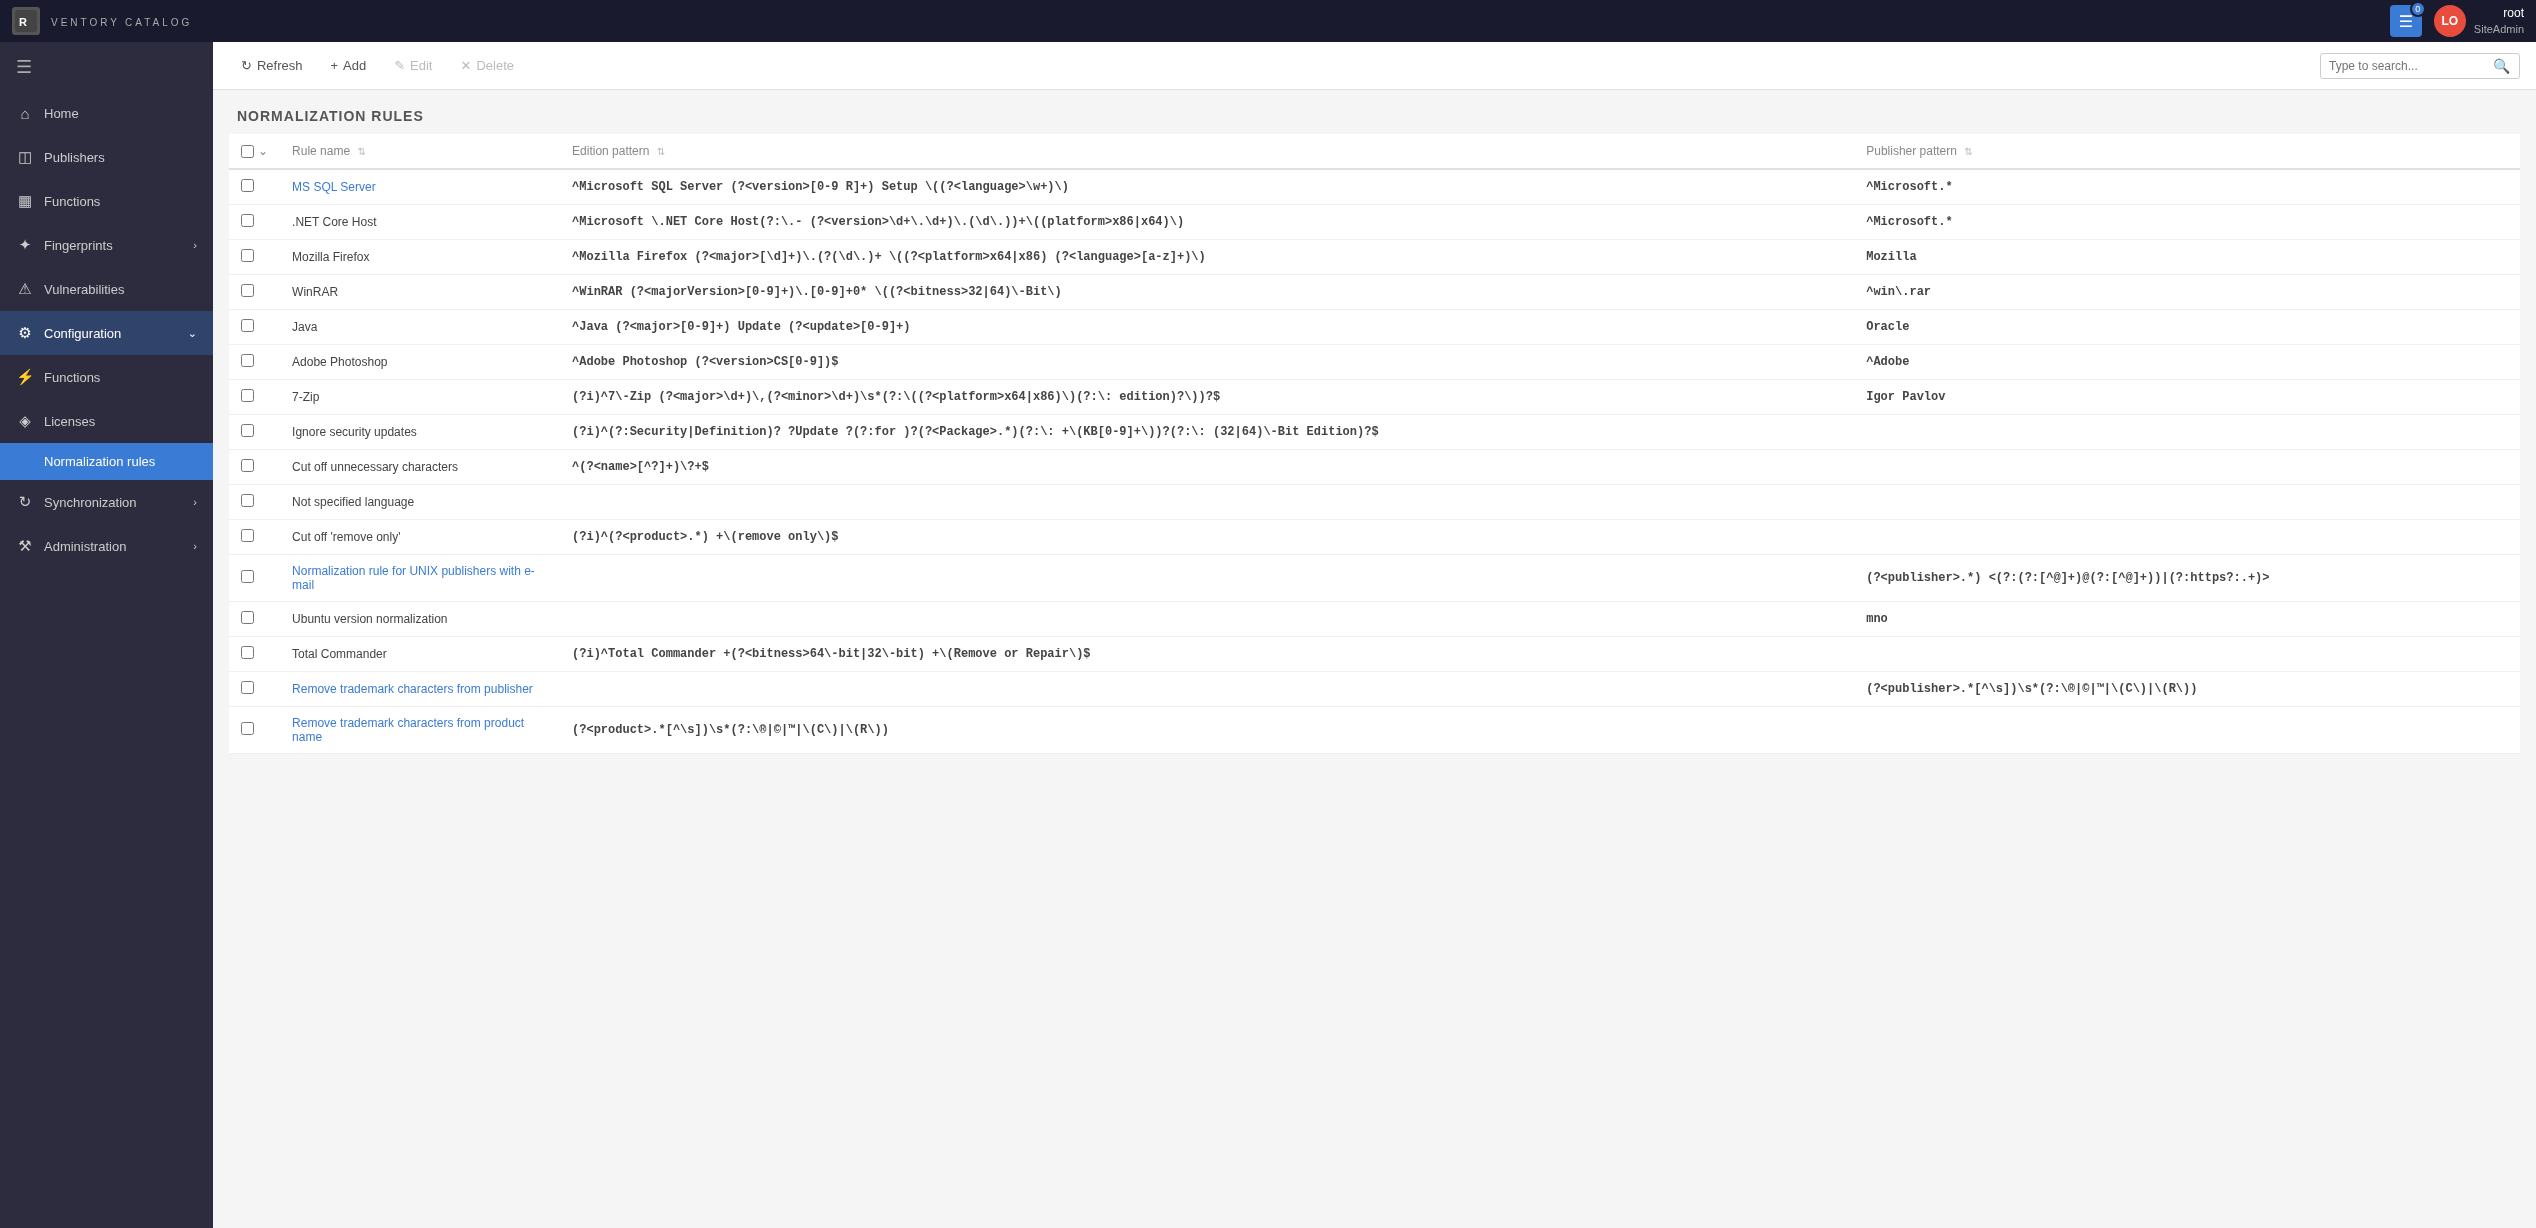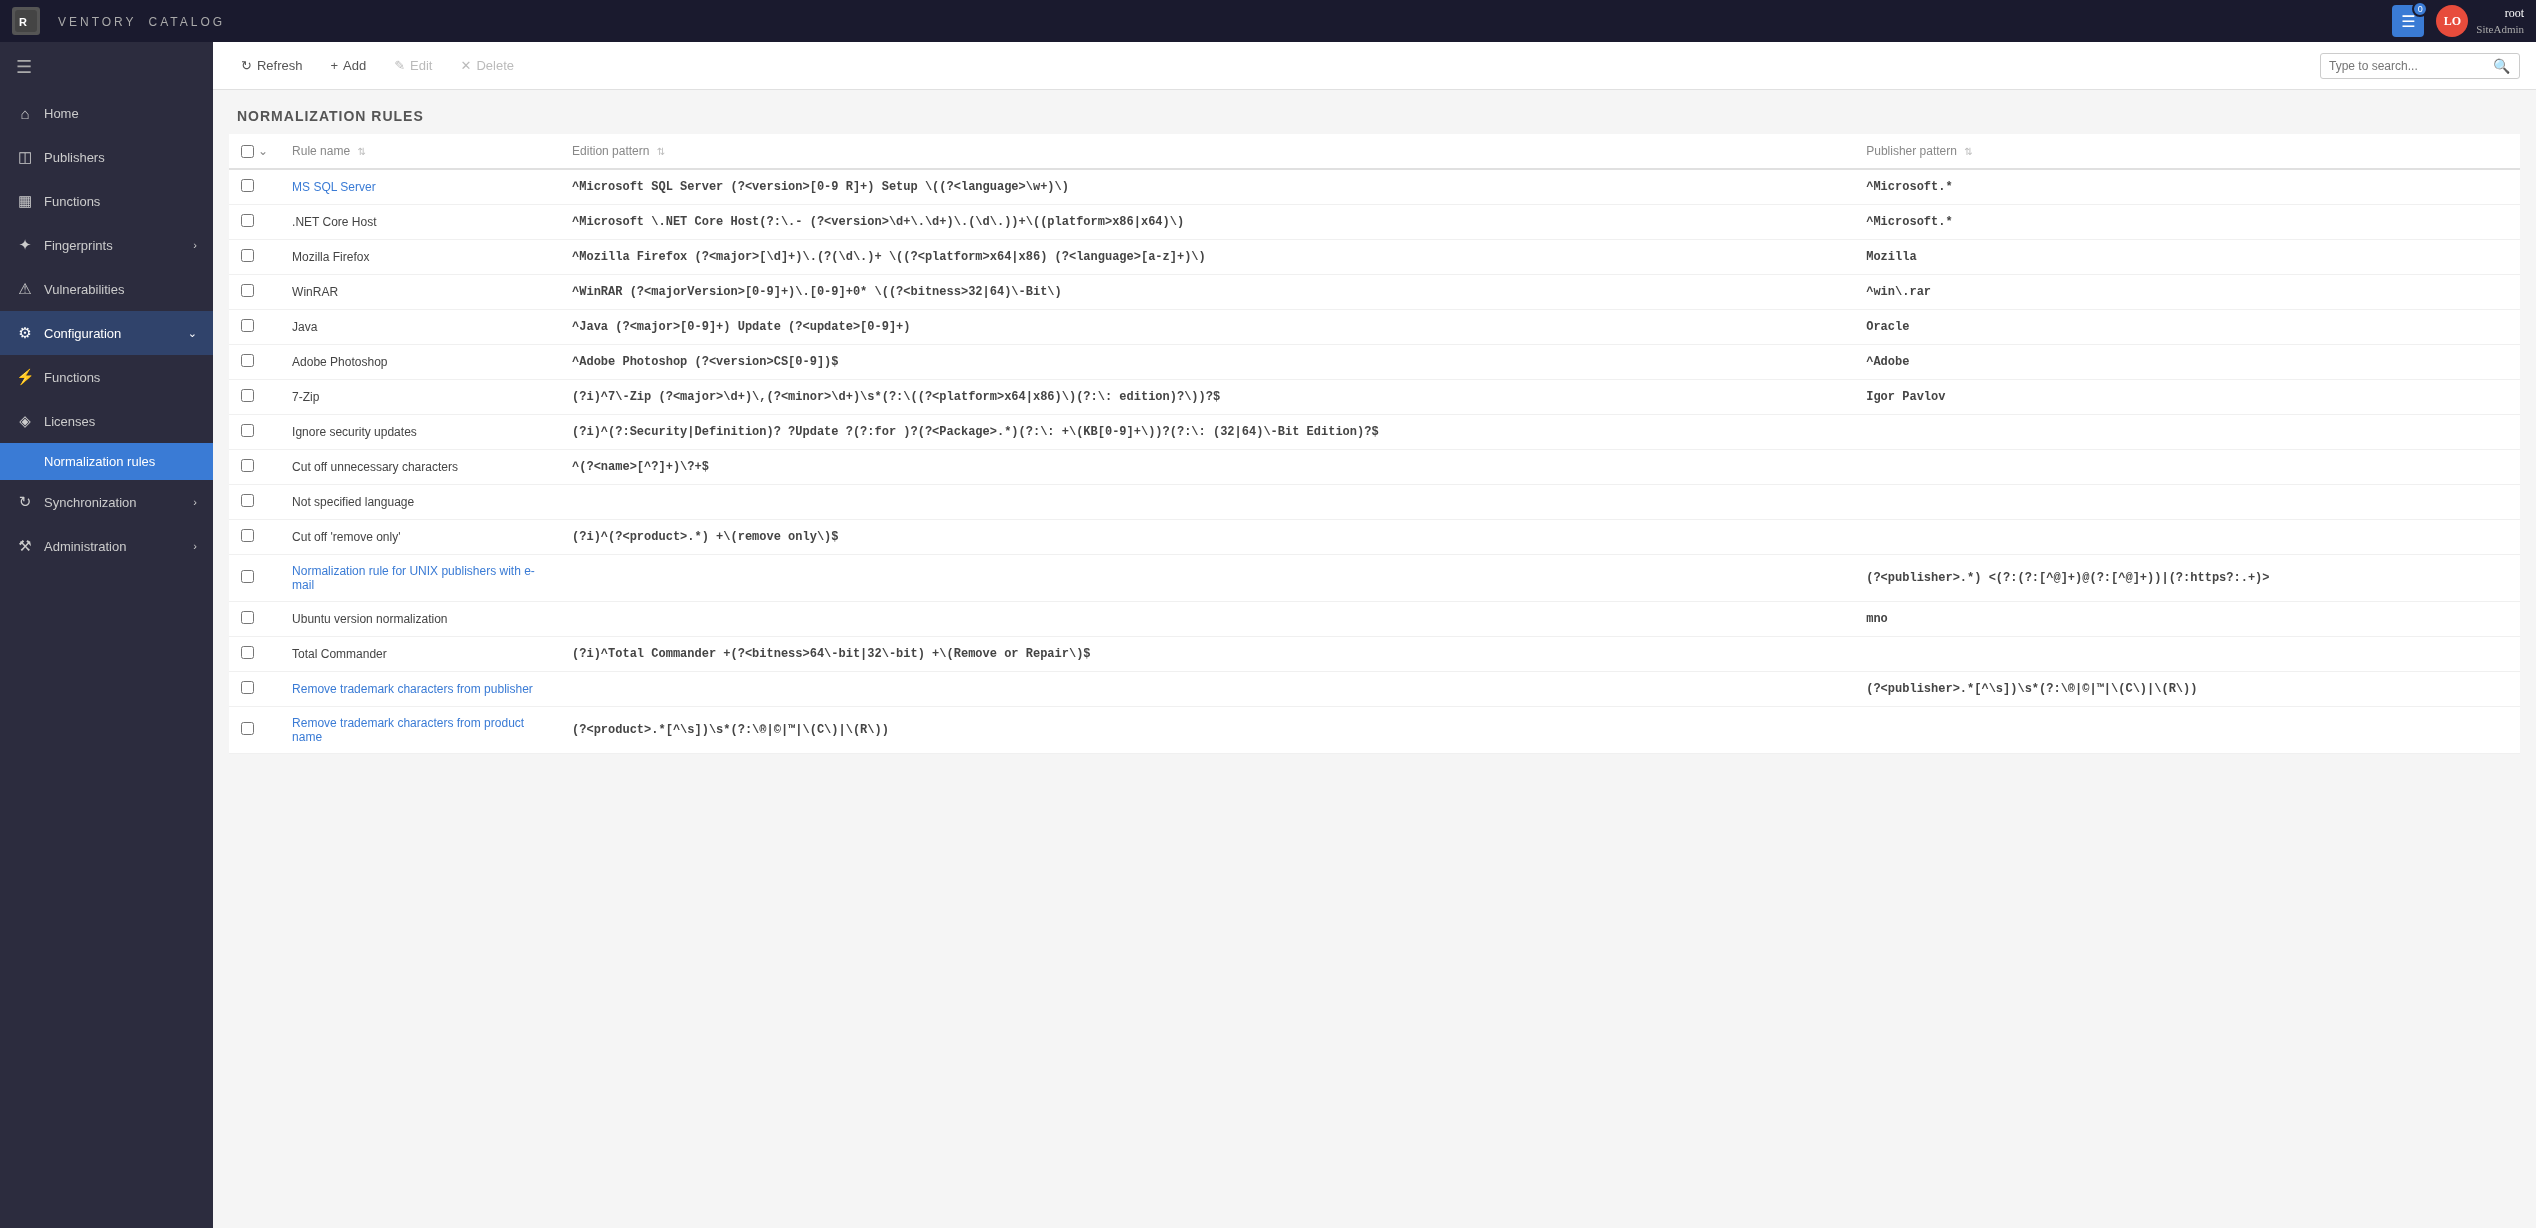--- a/index.html
+++ b/index.html
@@ -33,24 +33,24 @@
       font-size: 10px;
     }
     .topbar-brand {
       color: white;
       font-size: 14px;
       font-weight: 600;
       letter-spacing: 2px;
     }
     .topbar-brand span {
       color: #aaa;
-      font-size: 12px;
+      font-size: 10px;
       font-weight: 400;
       letter-spacing: 3px;
-      margin-left: 12px;
+      margin-left: 5px;
     }
     .topbar-right {
       display: flex;
       align-items: center;
       gap: 12px;
     }
     .topbar-notif {
       position: relative;
       width: 32px;
       height: 32px;
@@ -76,21 +76,20 @@
       display: flex;
       align-items: center;
       justify-content: center;
       color: white;
     }
     .topbar-user {
       display: flex;
       align-items: center;
       gap: 8px;
       cursor: pointer;
-      font-family: Liberation Serif, serif;
     }
     .topbar-avatar {
       width: 32px;
       height: 32px;
       background: #e74c3c;
       border-radius: 50%;
       display: flex;
       align-items: center;
       justify-content: center;
       color: white;

